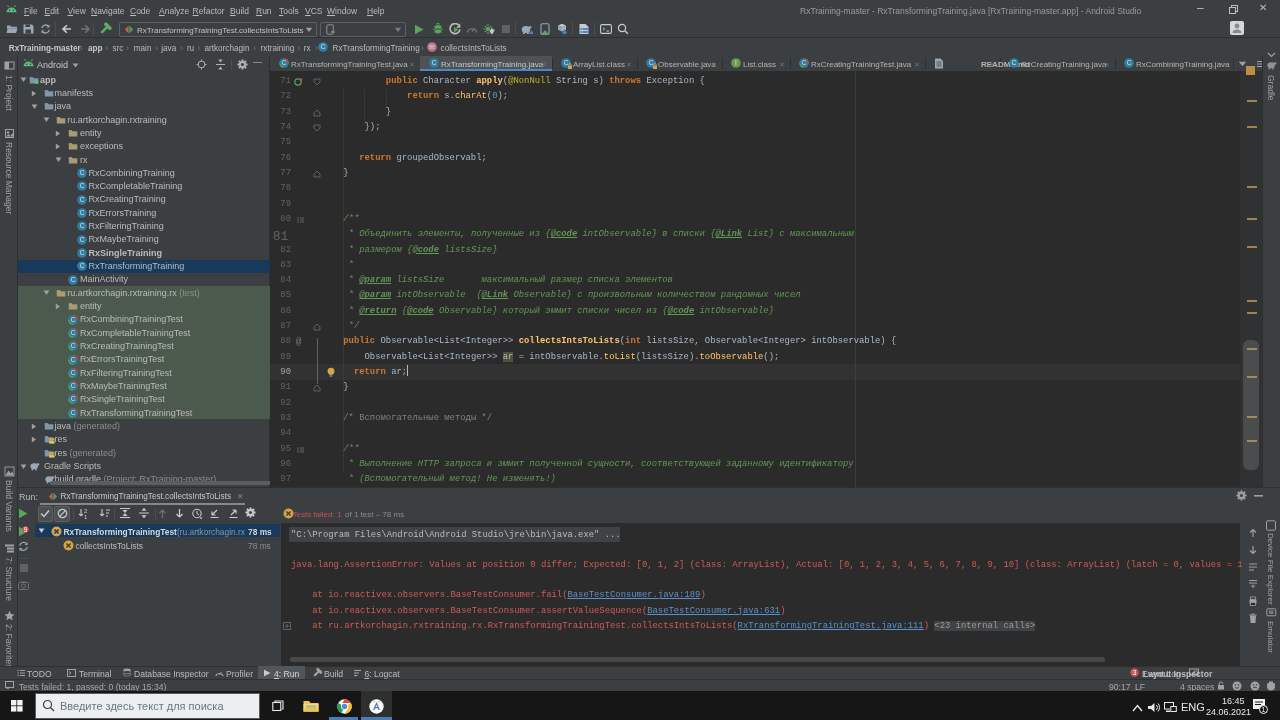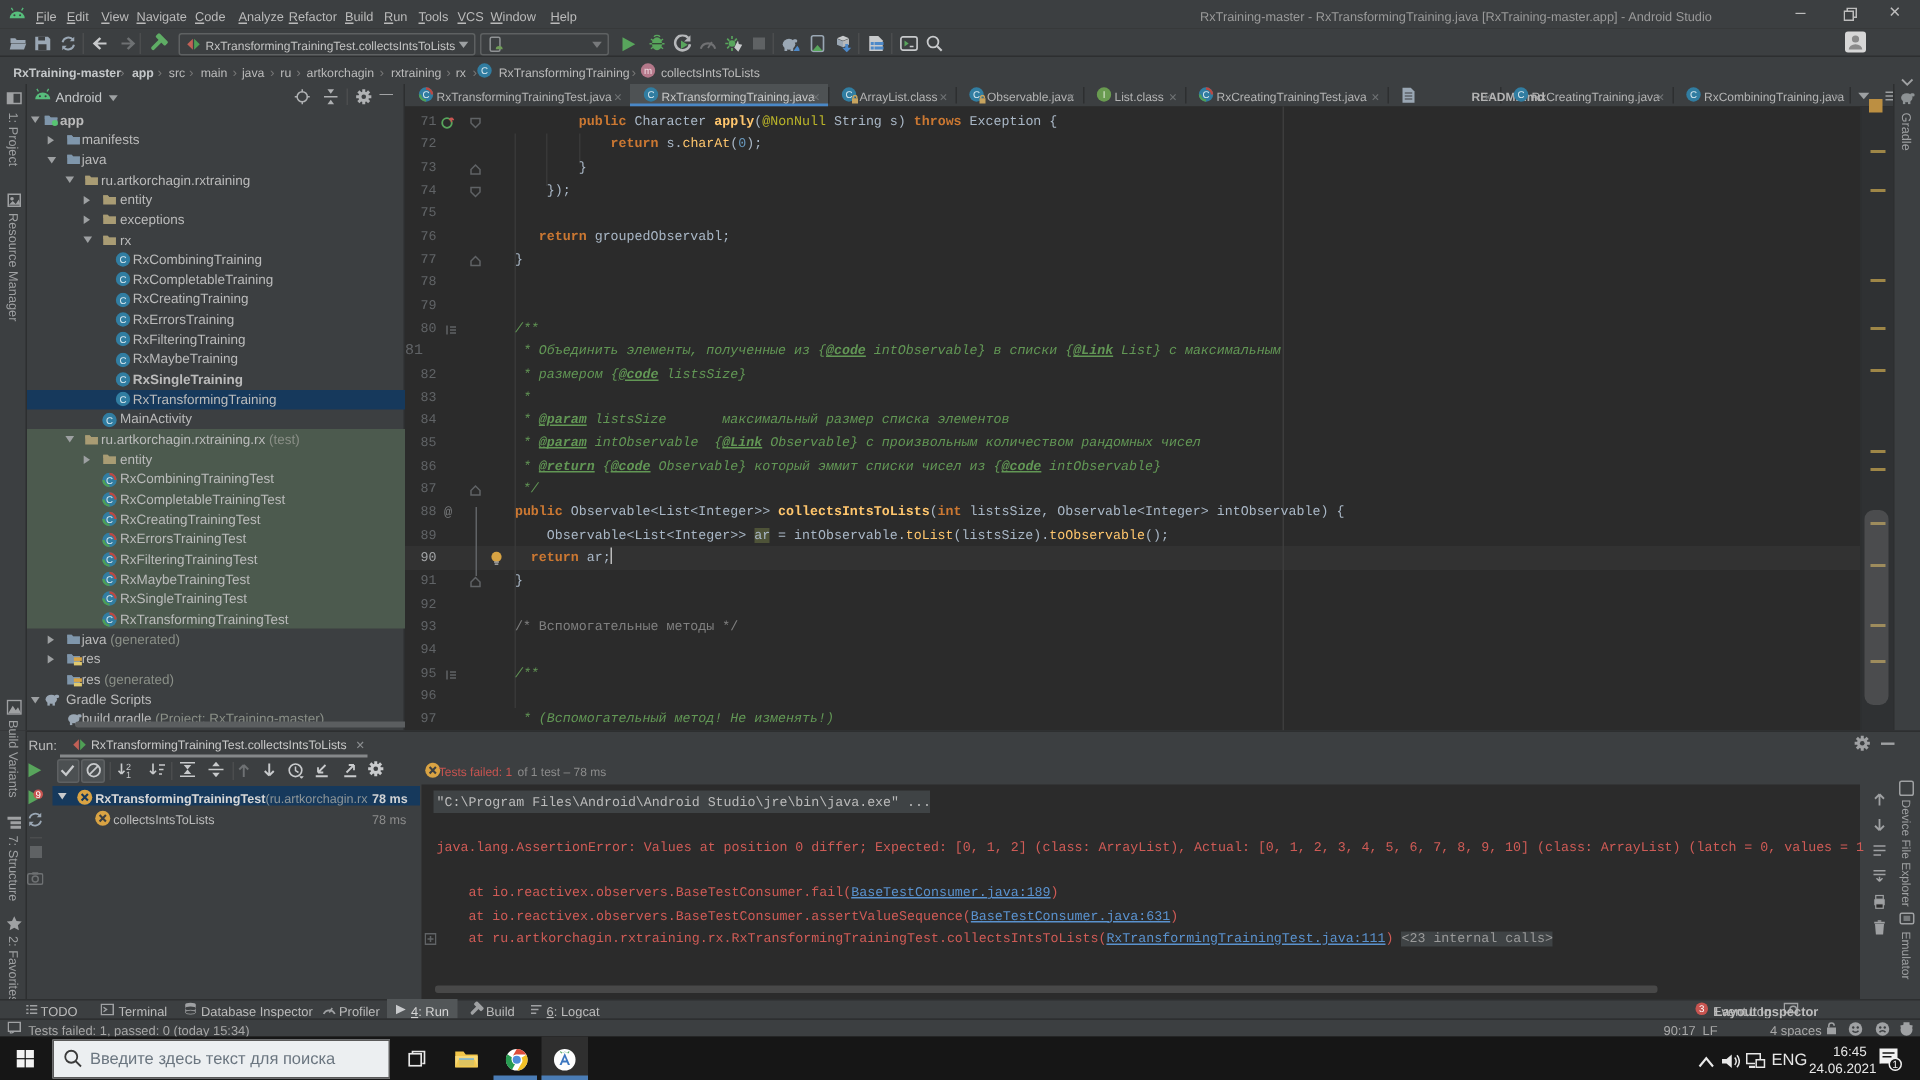--- a/index.html
+++ b/index.html
@@ -582,21 +582,21 @@
 <div class="a mono" style="left:270px;top:76.0px;width:21px;text-align:right;color:#606366;font-size:8.87px;">71</div>
 <div class="a mono" style="left:270px;top:91.32px;width:21px;text-align:right;color:#606366;font-size:8.87px;">72</div>
 <div class="a mono" style="left:270px;top:106.64px;width:21px;text-align:right;color:#606366;font-size:8.87px;">73</div>
 <div class="a mono" style="left:270px;top:121.96000000000001px;width:21px;text-align:right;color:#606366;font-size:8.87px;">74</div>
 <div class="a mono" style="left:270px;top:137.28px;width:21px;text-align:right;color:#606366;font-size:8.87px;">75</div>
 <div class="a mono" style="left:270px;top:152.6px;width:21px;text-align:right;color:#606366;font-size:8.87px;">76</div>
 <div class="a mono" style="left:270px;top:167.92000000000002px;width:21px;text-align:right;color:#606366;font-size:8.87px;">77</div>
 <div class="a mono" style="left:270px;top:183.24px;width:21px;text-align:right;color:#606366;font-size:8.87px;">78</div>
 <div class="a mono" style="left:270px;top:198.56px;width:21px;text-align:right;color:#606366;font-size:8.87px;">79</div>
 <div class="a mono" style="left:270px;top:213.88px;width:21px;text-align:right;color:#606366;font-size:8.87px;">80</div>
-<div class="a mono" style="left:270px;top:229.2px;width:21px;text-align:left;color:#606366;font-size:10px;">81</div>
+<div class="a mono" style="left:270px;top:229.2px;width:21px;text-align:center;color:#606366;font-size:13px;">81</div>
 <div class="a mono" style="left:270px;top:244.52px;width:21px;text-align:right;color:#606366;font-size:8.87px;">82</div>
 <div class="a mono" style="left:270px;top:259.84000000000003px;width:21px;text-align:right;color:#606366;font-size:8.87px;">83</div>
 <div class="a mono" style="left:270px;top:275.15999999999997px;width:21px;text-align:right;color:#606366;font-size:8.87px;">84</div>
 <div class="a mono" style="left:270px;top:290.48px;width:21px;text-align:right;color:#606366;font-size:8.87px;">85</div>
 <div class="a mono" style="left:270px;top:305.8px;width:21px;text-align:right;color:#606366;font-size:8.87px;">86</div>
 <div class="a mono" style="left:270px;top:321.12px;width:21px;text-align:right;color:#606366;font-size:8.87px;">87</div>
 <div class="a mono" style="left:270px;top:336.44px;width:21px;text-align:right;color:#606366;font-size:8.87px;">88</div>
 <div class="a mono" style="left:270px;top:351.76px;width:21px;text-align:right;color:#606366;font-size:8.87px;">89</div>
 <div class="a mono" style="left:270px;top:367.08px;width:21px;text-align:right;color:#a1a3a5;font-size:8.87px;">90</div>
 <div class="a mono" style="left:270px;top:382.4px;width:21px;text-align:right;color:#606366;font-size:8.87px;">91</div>
@@ -664,21 +664,21 @@
 <div class="a mono" style="left:322px;top:273.15999999999997px;height:15.32px;line-height:15.32px;font-size:8.87px;white-space:pre;"><span style="color:#a9b7c6;">    </span><span style="color:#629755;font-style:italic;"> * </span><span style="color:#629755;font-weight:bold;font-style:italic;text-decoration:underline;">@param</span><span style="color:#629755;font-style:italic;"> listsSize</span><span style="color:#629755;font-style:italic;">       максимальный размер списка элементов</span></div>
 <div class="a mono" style="left:322px;top:288.48px;height:15.32px;line-height:15.32px;font-size:8.87px;white-space:pre;"><span style="color:#a9b7c6;">    </span><span style="color:#629755;font-style:italic;"> * </span><span style="color:#629755;font-weight:bold;font-style:italic;text-decoration:underline;">@param</span><span style="color:#629755;font-style:italic;"> intObservable  </span><span style="color:#629755;font-style:italic;">{</span><span style="color:#629755;font-weight:bold;font-style:italic;text-decoration:underline;">@Link</span><span style="color:#629755;font-style:italic;"> Observable} </span><span style="color:#629755;font-style:italic;">с произвольным количеством рандомных чисел</span></div>
 <div class="a mono" style="left:322px;top:303.8px;height:15.32px;line-height:15.32px;font-size:8.87px;white-space:pre;"><span style="color:#a9b7c6;">    </span><span style="color:#629755;font-style:italic;"> * </span><span style="color:#629755;font-weight:bold;font-style:italic;text-decoration:underline;">@return</span><span style="color:#629755;font-style:italic;"> {</span><span style="color:#629755;font-weight:bold;font-style:italic;text-decoration:underline;">@code</span><span style="color:#629755;font-style:italic;"> Observable} </span><span style="color:#629755;font-style:italic;">который эммит списки чисел из </span><span style="color:#629755;font-style:italic;">{</span><span style="color:#629755;font-weight:bold;font-style:italic;text-decoration:underline;">@code</span><span style="color:#629755;font-style:italic;"> intObservable}</span></div>
 <div class="a mono" style="left:322px;top:319.12px;height:15.32px;line-height:15.32px;font-size:8.87px;white-space:pre;"><span style="color:#629755;font-style:italic;">     */</span></div>
 <div class="a mono" style="left:322px;top:334.44px;height:15.32px;line-height:15.32px;font-size:8.87px;white-space:pre;"><span style="color:#a9b7c6;">    </span><span style="color:#cc7832;font-weight:bold;">public </span><span style="color:#a9b7c6;">Observable&lt;List&lt;Integer&gt;&gt; </span><span style="color:#ffc66d;font-weight:bold;">collectsIntsToLists</span><span style="color:#a9b7c6;">(</span><span style="color:#cc7832;font-weight:bold;">int </span><span style="color:#a9b7c6;">listsSize, Observable&lt;Integer&gt; intObservable) {</span></div>
 <div class="a mono" style="left:322px;top:349.76px;height:15.32px;line-height:15.32px;font-size:8.87px;white-space:pre;"><span style="color:#a9b7c6;">        </span><span style="color:#a9b7c6;">Observable&lt;List&lt;Integer&gt;&gt; </span><span style="color:#a9b7c6;background:#4e5338;">ar</span><span style="color:#a9b7c6;"> = intObservable.</span><span style="color:#ffc66d;">toList</span><span style="color:#a9b7c6;">(listsSize).</span><span style="color:#ffc66d;">toObservable</span><span style="color:#a9b7c6;">();</span></div>
 <div class="a mono" style="left:322px;top:365.08px;height:15.32px;line-height:15.32px;font-size:8.87px;white-space:pre;"><span style="color:#a9b7c6;">      </span><span style="color:#cc7832;font-weight:bold;">return </span><span style="color:#a9b7c6;">ar;</span><span style="display:inline-block;width:1px;height:11px;background:#bbb;vertical-align:-2px;"></span></div>
 <div class="a mono" style="left:322px;top:380.4px;height:15.32px;line-height:15.32px;font-size:8.87px;white-space:pre;"><span style="color:#a9b7c6;">    }</span></div>
 <div class="a mono" style="left:322px;top:411.04px;height:15.32px;line-height:15.32px;font-size:8.87px;white-space:pre;"><span style="color:#a9b7c6;">    </span><span style="color:#808080;">/* Вспомогательные методы */</span></div>
 <div class="a mono" style="left:322px;top:441.68px;height:15.32px;line-height:15.32px;font-size:8.87px;white-space:pre;"><span style="color:#a9b7c6;">    </span><span style="color:#629755;font-style:italic;">/**</span></div>
-<div class="a mono" style="left:322px;top:457.0px;height:15.32px;line-height:15.32px;font-size:8.87px;white-space:pre;"><span style="color:#a9b7c6;">    </span></div>
+<div class="a mono" style="left:322px;top:457.0px;height:15.32px;line-height:15.32px;font-size:8.87px;white-space:pre;"><span style="color:#a9b7c6;">    </span><span style="color:#629755;font-style:italic;"> * Выполнение HTTP запроса и эммит полученной сущности, соответствующей заданному идентификатору</span></div>
 <div class="a mono" style="left:322px;top:472.32px;height:15.32px;line-height:15.32px;font-size:8.87px;white-space:pre;"><span style="color:#a9b7c6;">    </span><span style="color:#629755;font-style:italic;"> * (Вспомогательный метод! Не изменять!)</span></div>
 <div class="a" style="left:1240px;top:71px;width:22px;height:416px;background:#2f3133;border-left:1px solid #2d2f30;"></div>
 <div class="a" style="left:1246px;top:66px;width:9px;height:9px;background:#bc8f42;"></div>
 <div class="a" style="left:1247px;top:100px;width:10px;height:2px;background:#9e8647;"></div>
 <div class="a" style="left:1247px;top:126px;width:10px;height:2px;background:#9e8647;"></div>
 <div class="a" style="left:1247px;top:186px;width:10px;height:2px;background:#9e8647;"></div>
 <div class="a" style="left:1247px;top:218px;width:10px;height:2px;background:#9e8647;"></div>
 <div class="a" style="left:1247px;top:246px;width:10px;height:2px;background:#9e8647;"></div>
 <div class="a" style="left:1247px;top:300px;width:10px;height:2px;background:#9e8647;"></div>
 <div class="a" style="left:1247px;top:312px;width:10px;height:2px;background:#9e8647;"></div>

